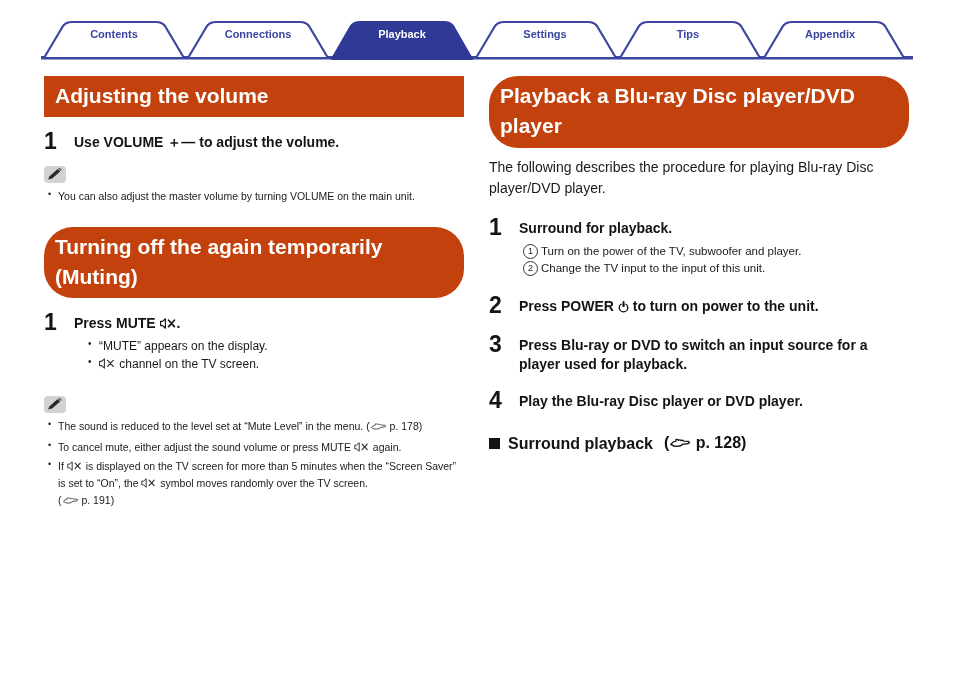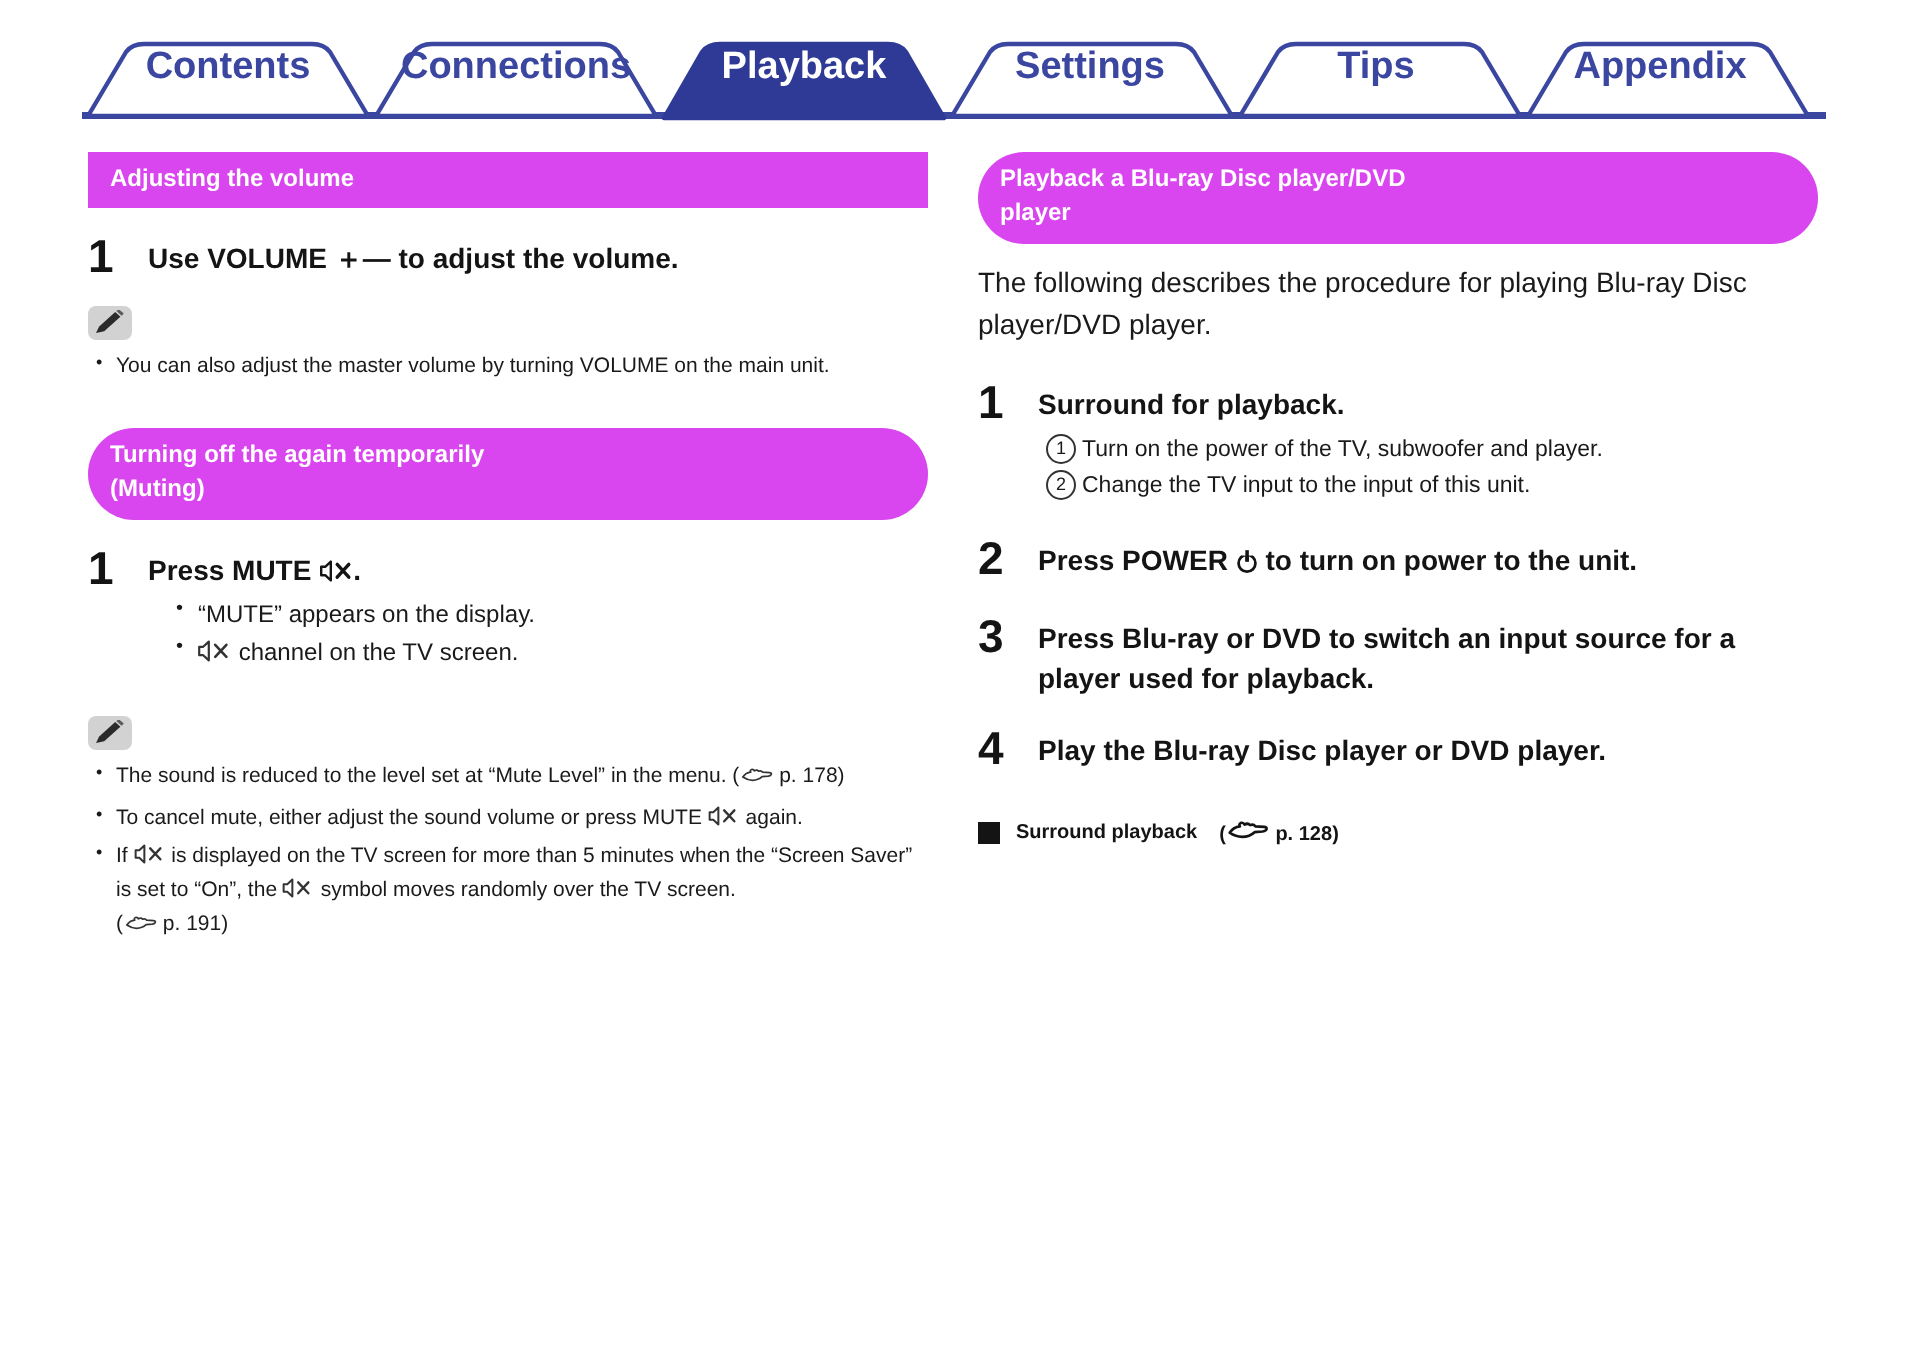--- a/index.html
+++ b/index.html
@@ -19,21 +19,21 @@
   
   #tabbar {
     position: absolute;
     left: 0; top: 0;
     width: 954px;
     height: 62px;
   }
   #tabbar svg { display: block; }
   .tab-label {
     position: absolute;
-    font-size: 19px;
+    font-size: 11px;
     font-weight: bold;
     color: #3a46a0;
     text-align: left;
     white-space: nowrap;
     top: 34px;
     transform: translate(-50%, -50%);
   }
   .tab-label.active { color: #ffffff; }
 
   
@@ -43,23 +43,23 @@
     width: 420px;
   }
   #col-right {
     position: absolute;
     left: 489px; top: 76px;
     width: 420px;
   }
 
   
   .sec-head {
-    background: #d946ef;
+    background: #c2410c;
     color: #ffffff;
-    font-size: 12px;
+    font-size: 21px;
     font-weight: bold;
     line-height: 1.42;
     padding: 5px 11px 6px 11px;
     box-sizing: border-box;
   }
   .sec-head.two-line { padding-bottom: 7px; border-radius: 29px; }
 
   
   .step {
     display: flex;
@@ -158,21 +158,21 @@
   .intro {
     font-size: 14px;
     line-height: 1.5;
     margin-top: 9px;
     color: #1a1a1a;
   }
 
   
   .sq-head {
     margin-top: 22px;
-    font-size: 10px;
+    font-size: 16px;
     font-weight: bold;
     color: #141414;
     display: flex;
     align-items: center;
   }
   .sq-bullet {
     width: 11px; height: 11px;
     background: #141414;
     display: inline-block;
     margin-right: 8px;

